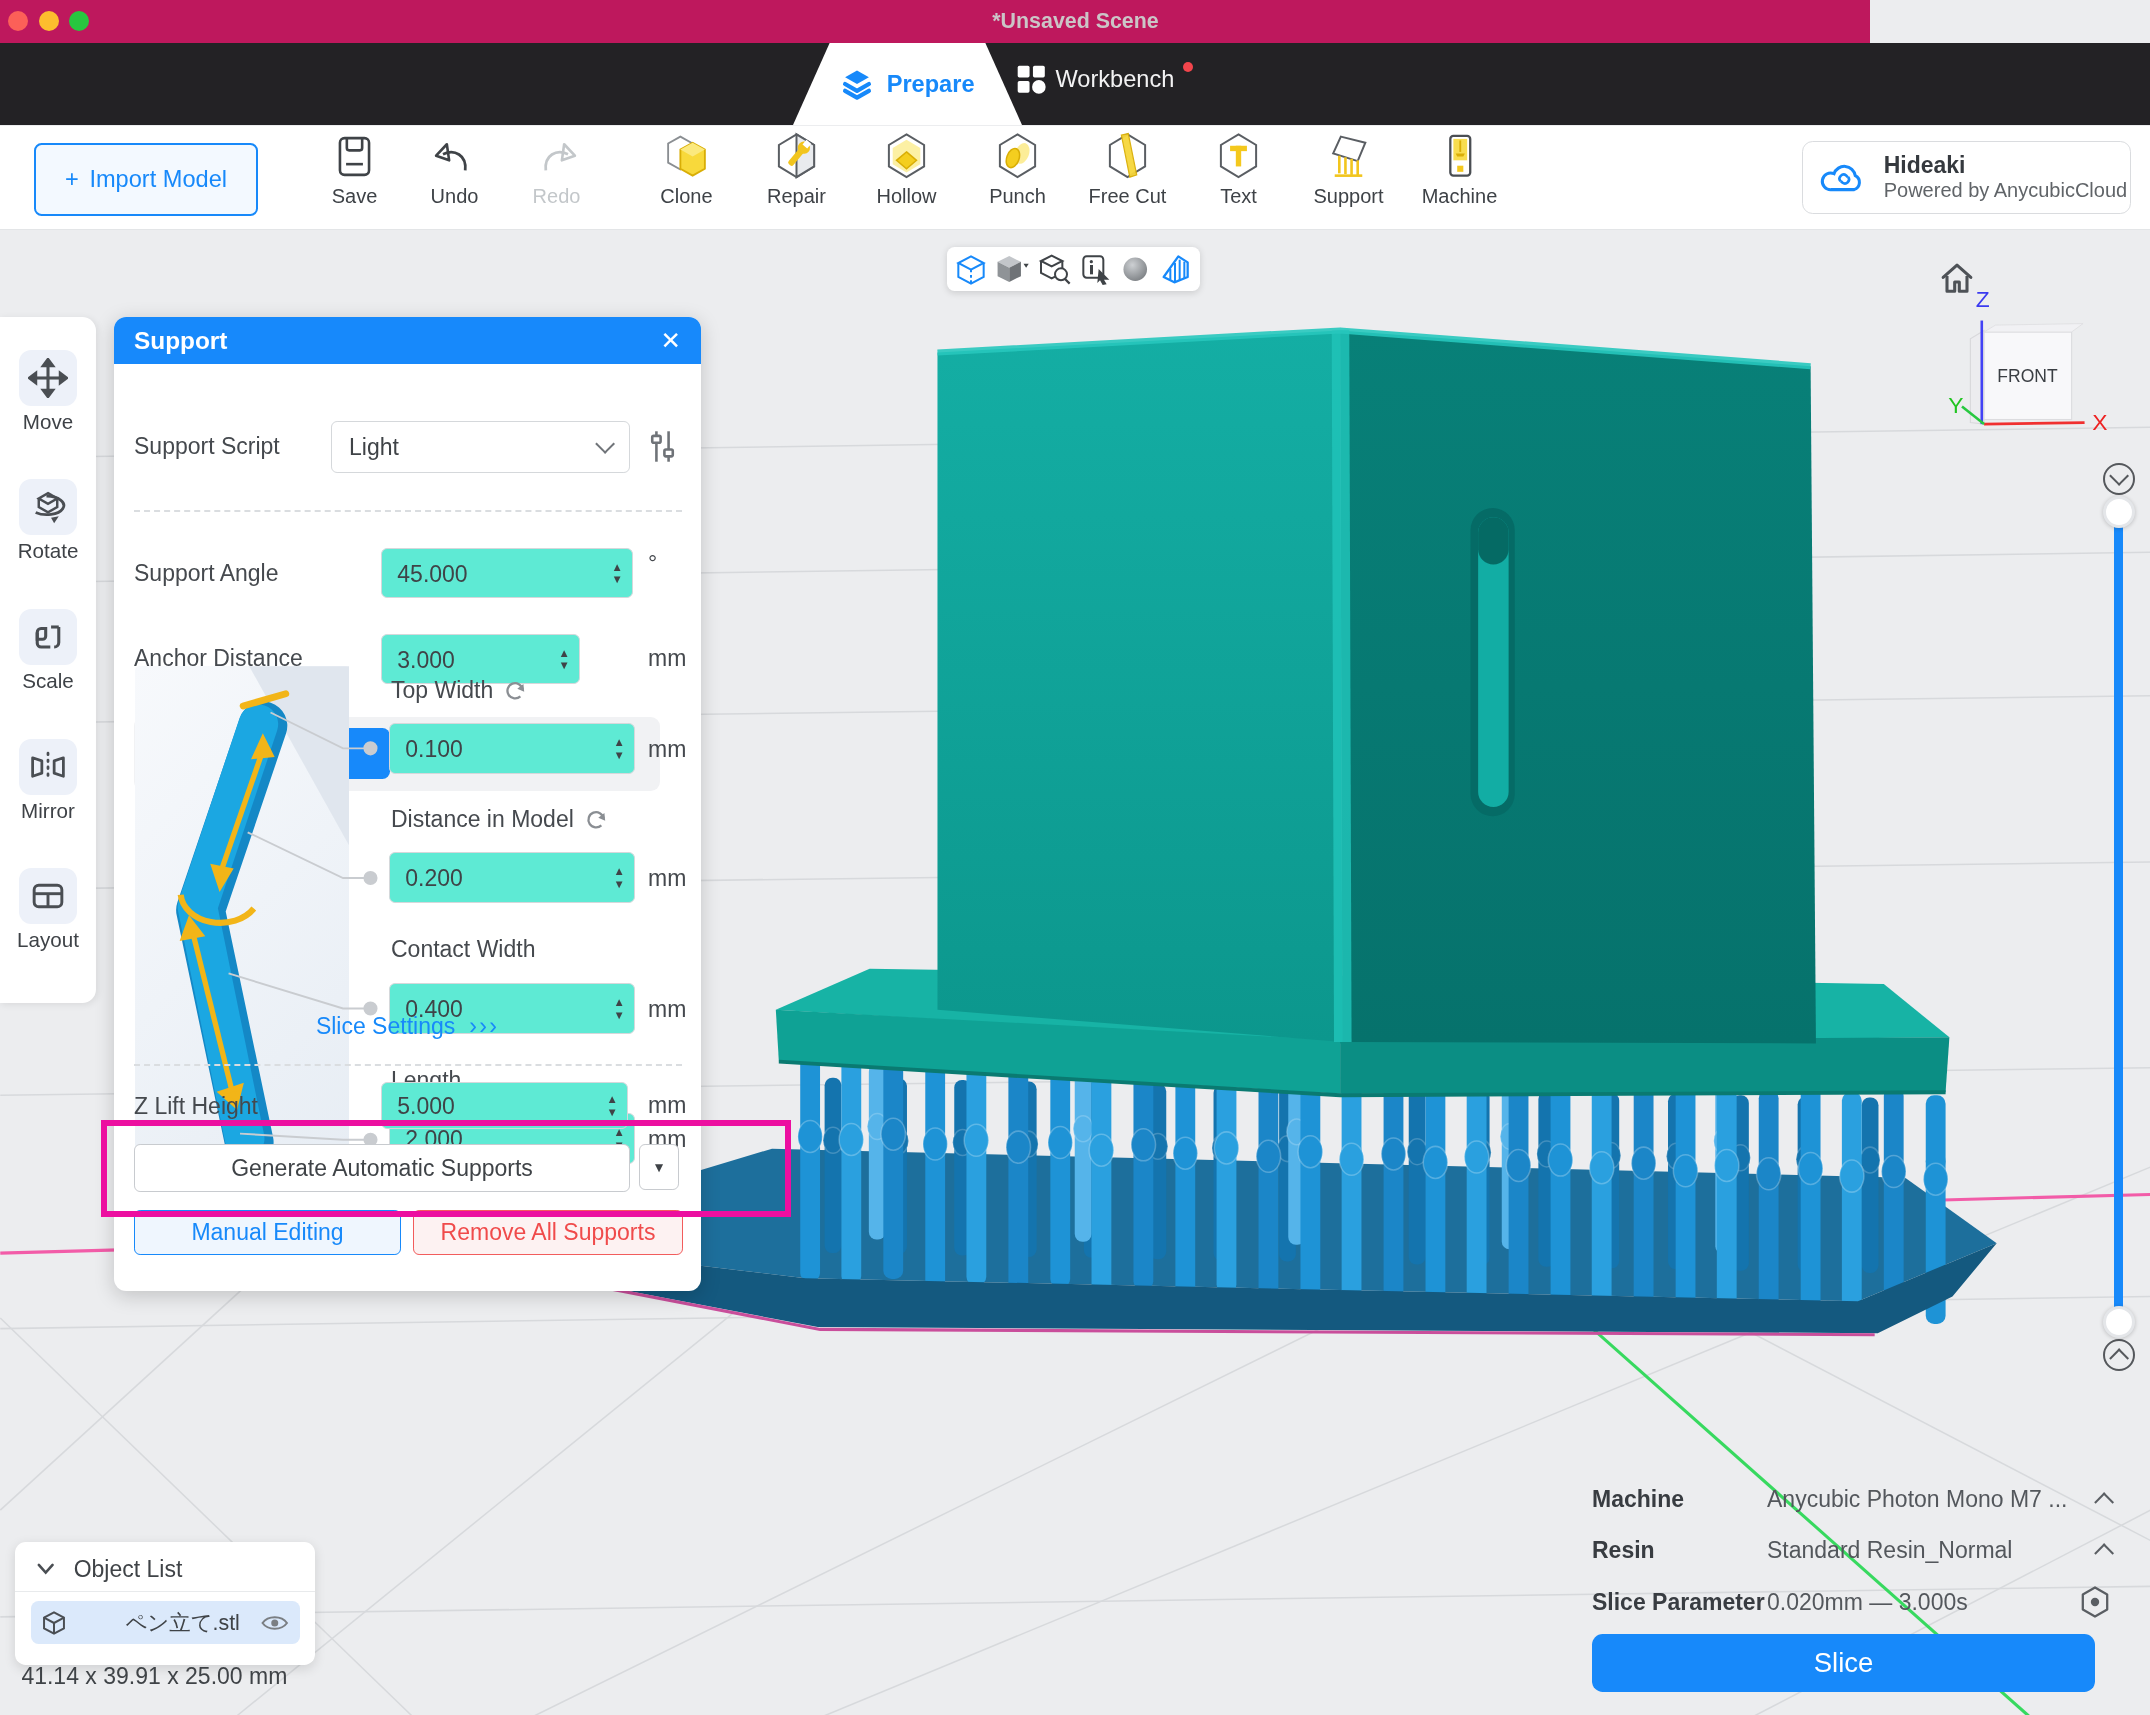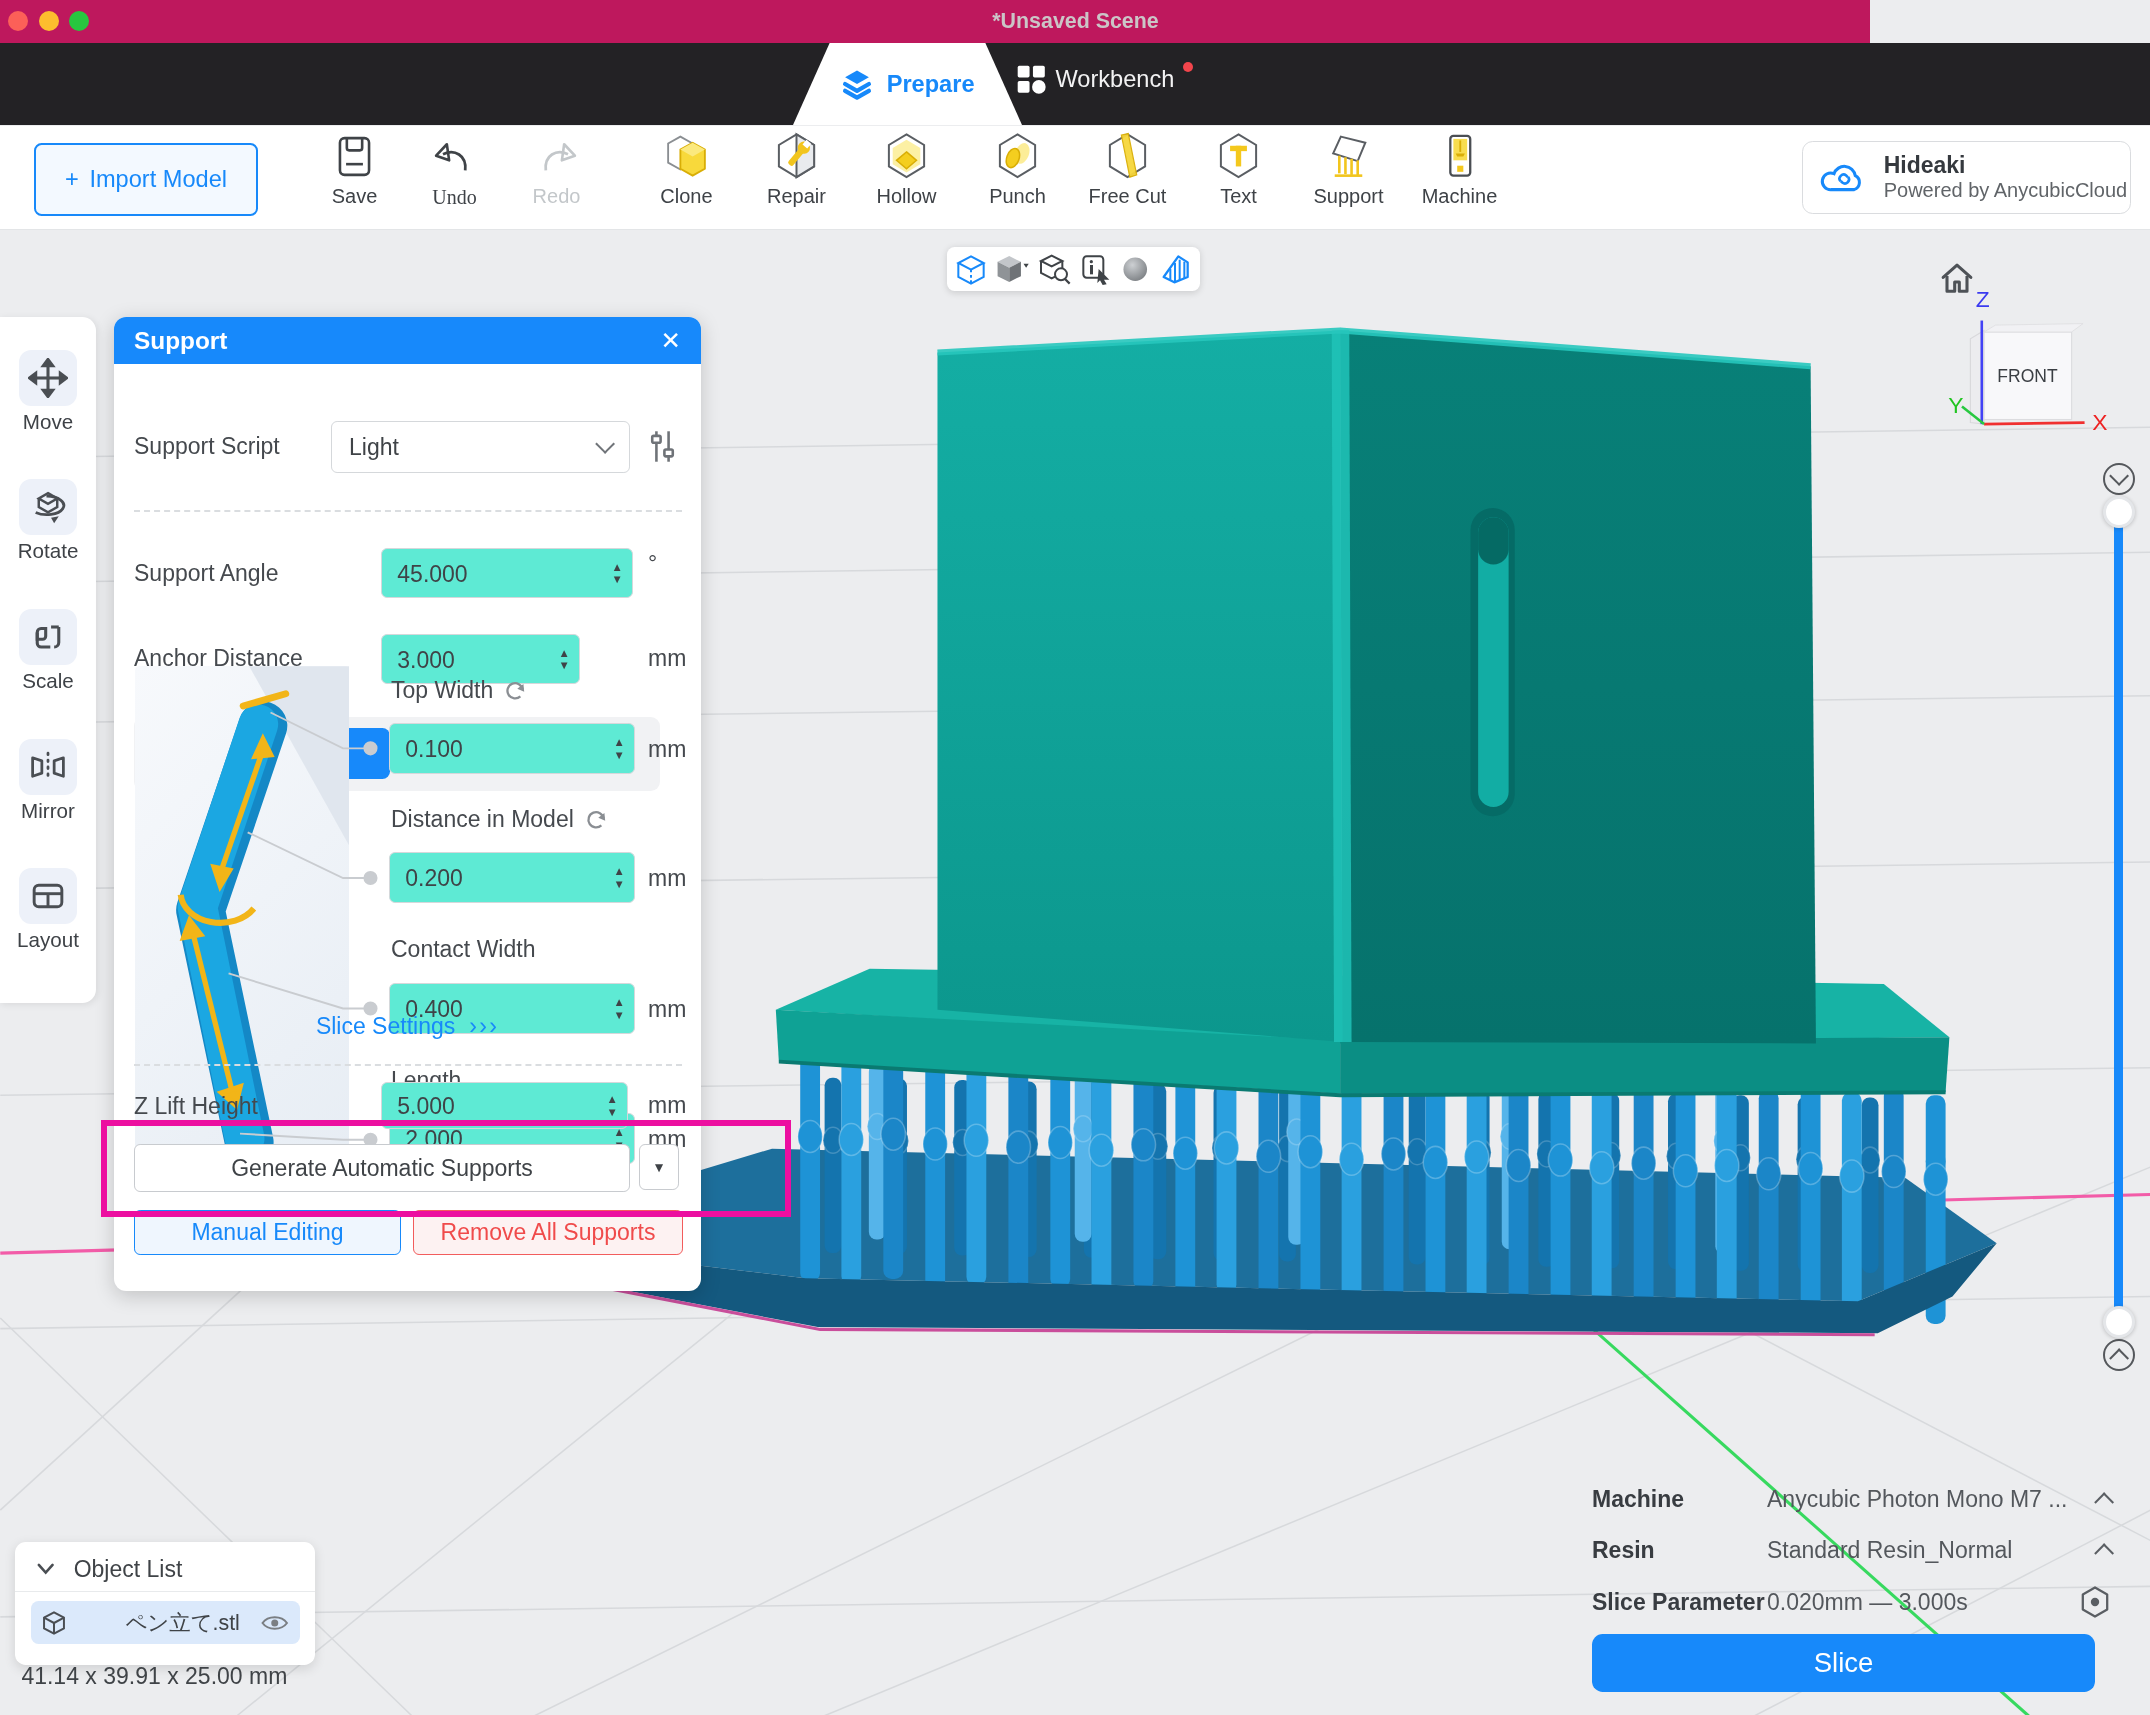--- a/index.html
+++ b/index.html
@@ -267,21 +267,21 @@
   </div>
 
   <div class="abs tool" style="left:304px;">
     <svg width="49" height="49" viewBox="0 0 64 64">
       <rect x="13" y="8" width="38" height="48" rx="6" fill="none" stroke="#3F4347" stroke-width="3.4"></rect>
       <path d="M22 8 v13 a3 3 0 0 0 3 3 h14 a3 3 0 0 0 3-3 V8" fill="none" stroke="#3F4347" stroke-width="3.4"></path>
       <line x1="21" y1="42" x2="43" y2="42" stroke="#3F4347" stroke-width="3.4"></line>
     </svg>
     <span class="tl-label">Save</span>
   </div>
-  <div class="abs tool" style="left:404px;font-family:Liberation Serif, serif;">
+  <div class="abs tool" style="left:404px;">
     <svg width="49" height="49" viewBox="0 0 64 64">
       <path d="M46 50 C48 30 32 22 17 29" fill="none" stroke="#3F4347" stroke-width="3.6"></path>
       <polygon points="22,16 8,31 25,37" fill="none" stroke="#3F4347" stroke-width="3.4" stroke-linejoin="round"></polygon>
     </svg>
     <span class="tl-label">Undo</span>
   </div>
   <div class="abs tool disabled" style="left:506px;">
     <svg width="49" height="49" viewBox="0 0 64 64">
       <path d="M18 50 C16 30 32 22 47 29" fill="none" stroke="#C3C7CA" stroke-width="3.6"></path>
       <polygon points="42,16 56,31 39,37" fill="none" stroke="#C3C7CA" stroke-width="3.4" stroke-linejoin="round"></polygon>

